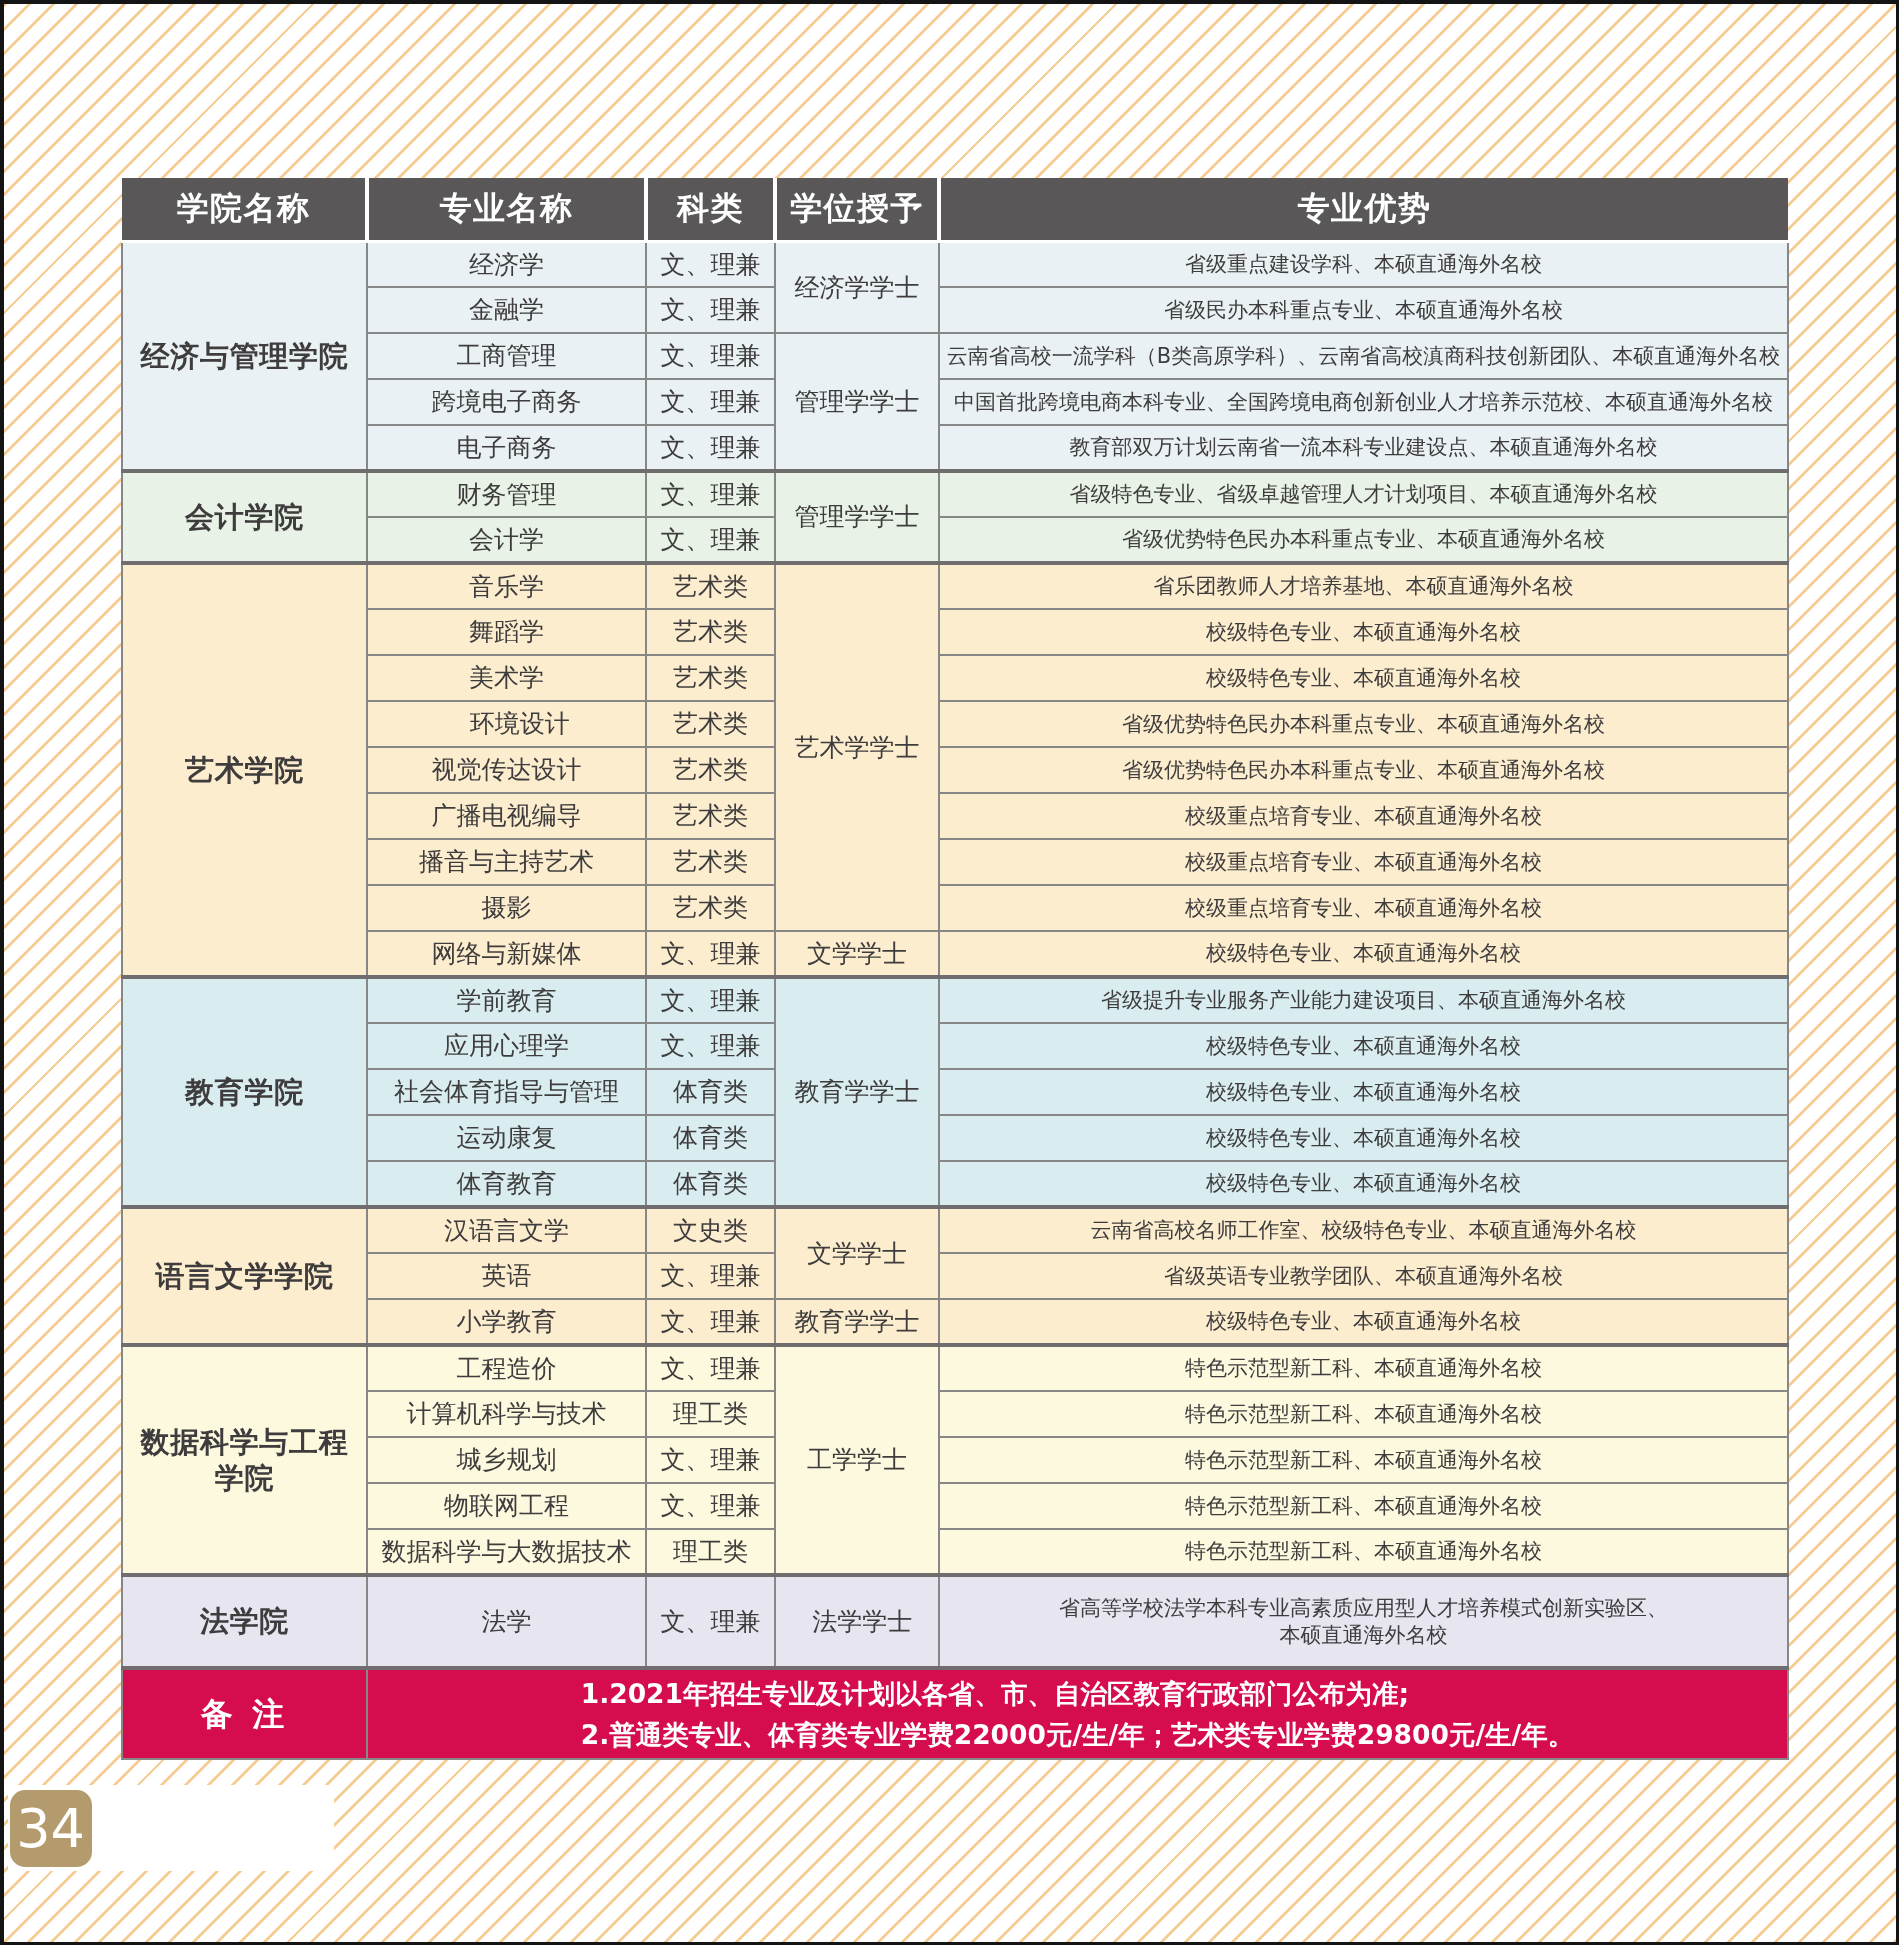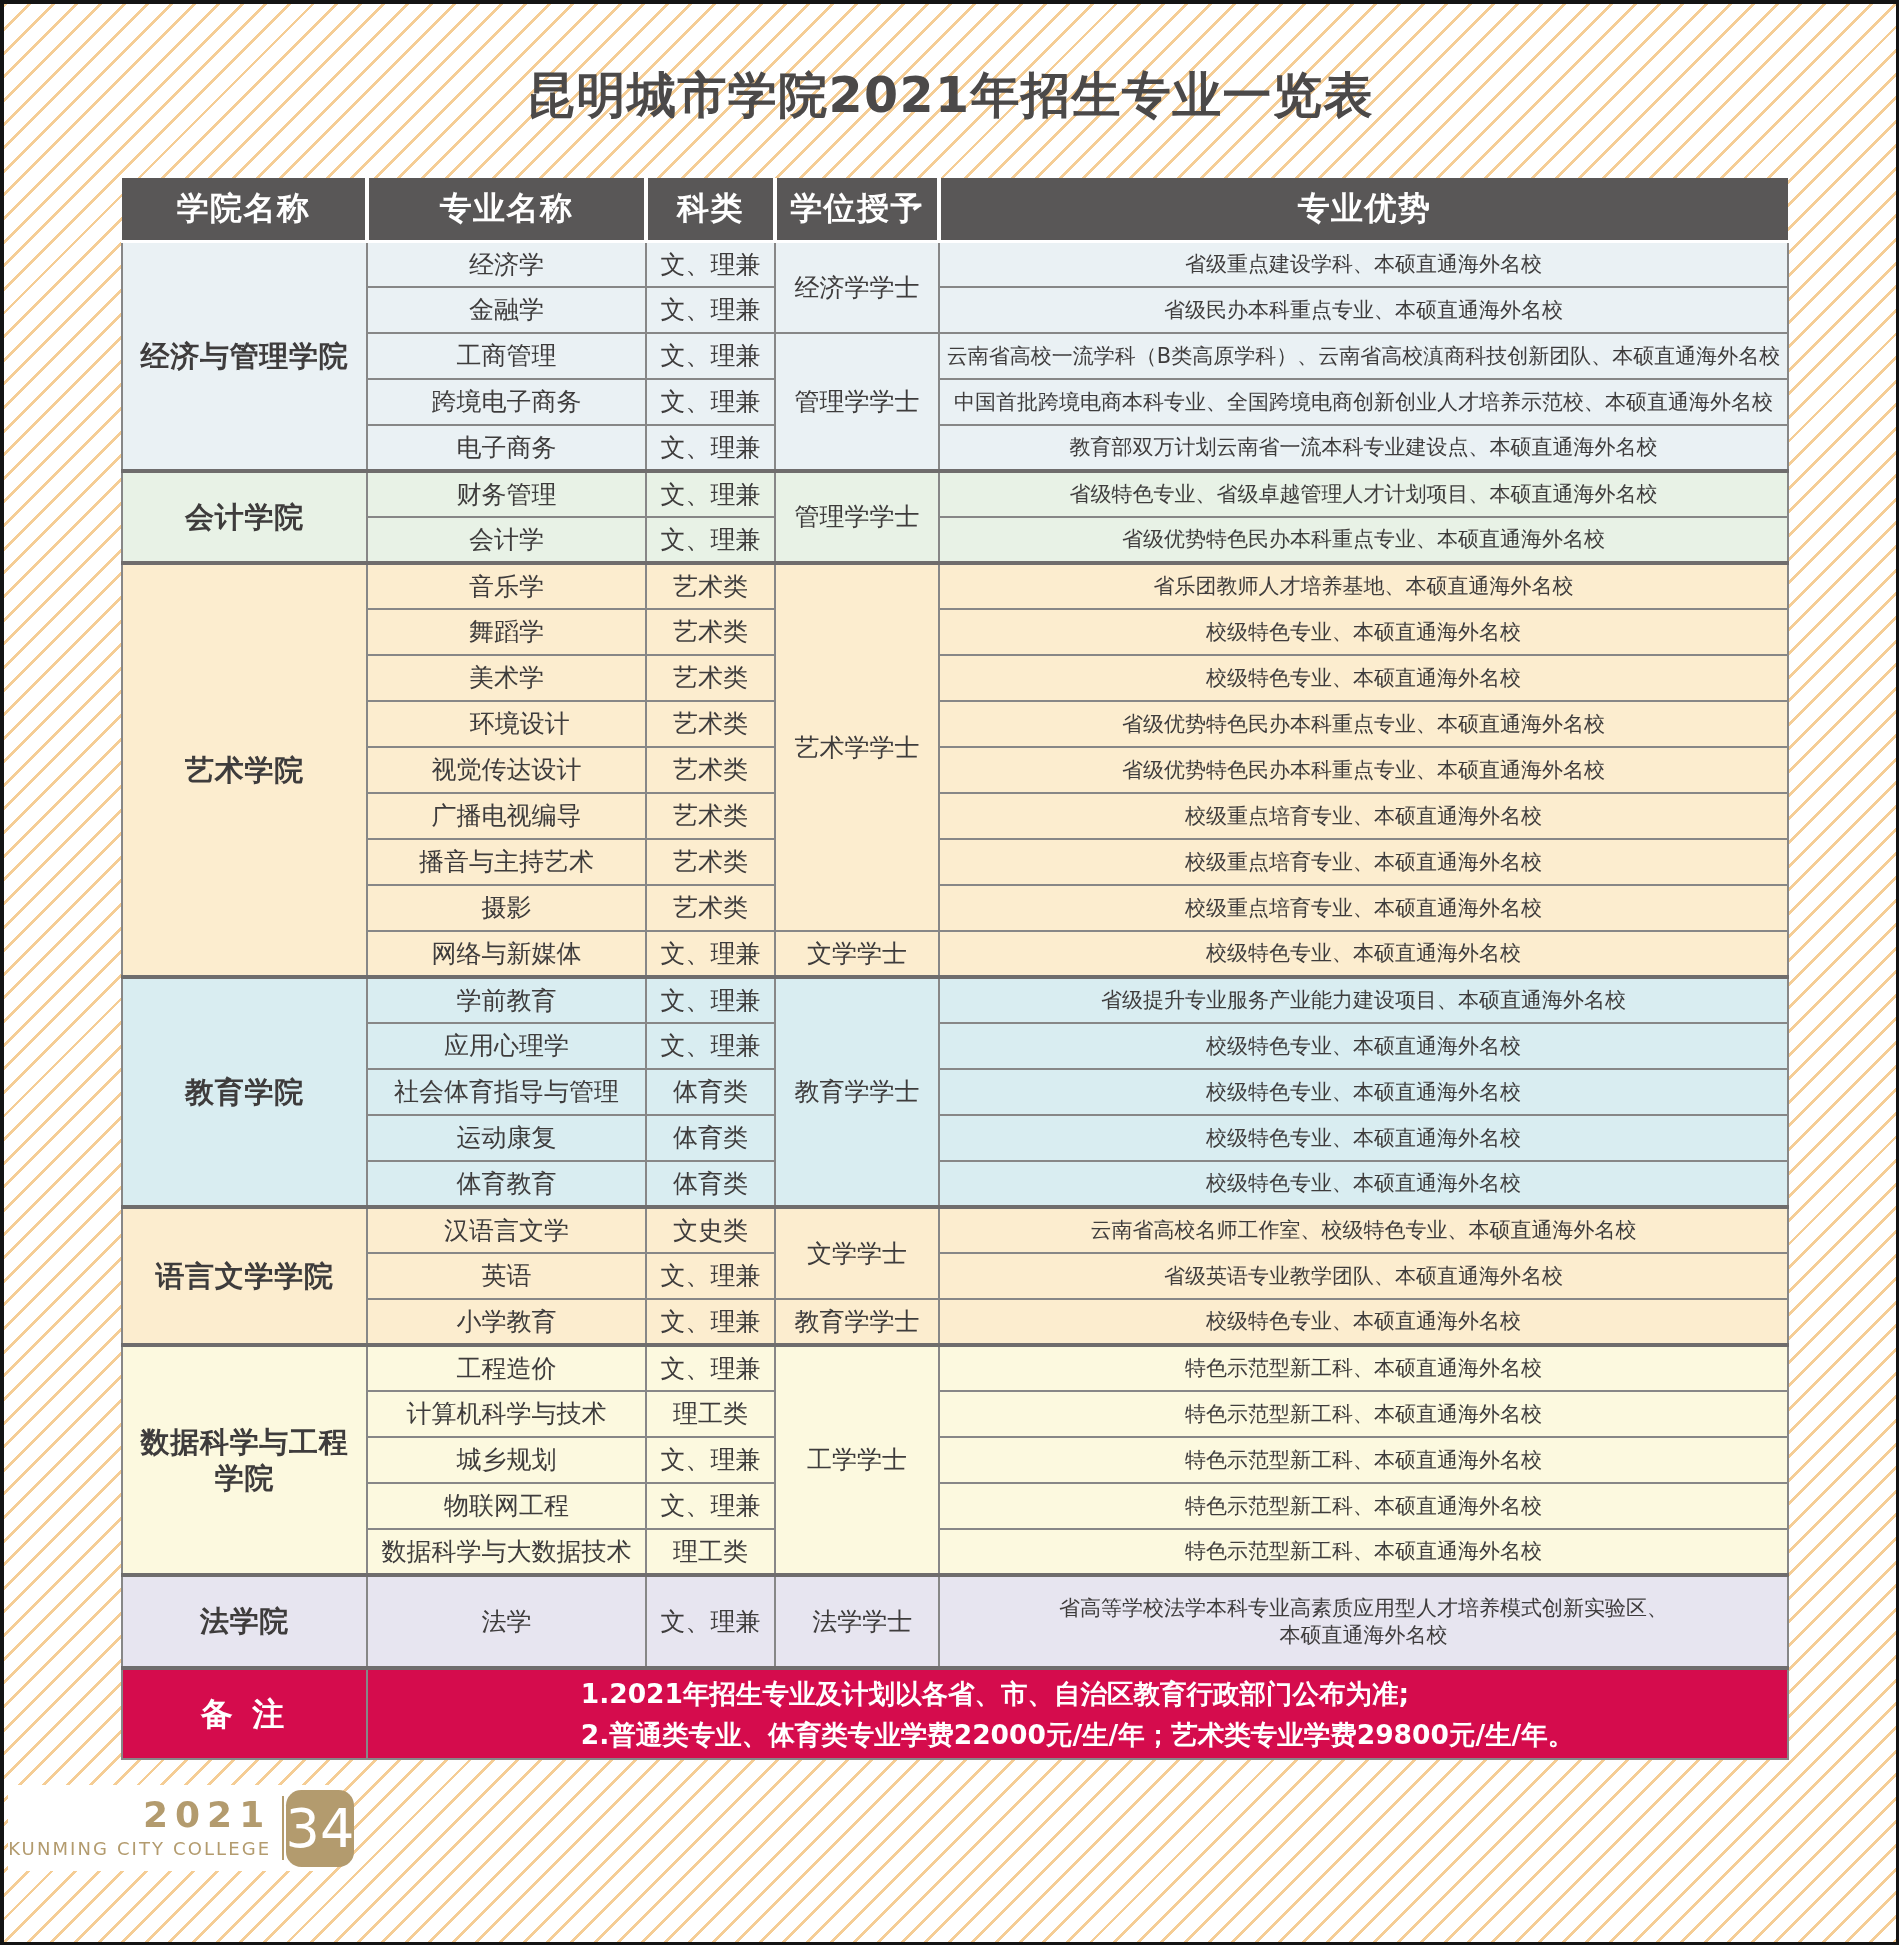--- a/index.html
+++ b/index.html
@@ -144,21 +144,20 @@
     display: flex;
     align-items: center;
     justify-content: center;
   }
 </style>
 </head>
 <body>
 
 <div class="page">
 
-  <div class="page-title">昆明城市学院2021年招生专业一览表</div>
 
   <div class="table-wrap">
     <table>
       <colgroup>
         <col class="c-college">
           <col class="c-major">
           <col class="c-category">
           <col class="c-degree">
           <col class="c-adv">
       </colgroup>
@@ -341,21 +340,17 @@
           </tr>
           <tr class="remark-row">
             <td class="sec-top remark-label" style="background: rgb(213, 12, 77);">备 注</td>
             <td class="sec-top remark-content" colspan="4" style="background: rgb(213, 12, 77);"><div class="remark-lines"><div>1.2021年招生专业及计划以各省、市、自治区教育行政部门公布为准;</div><div>2.普通类专业、体育类专业学费22000元/生/年；艺术类专业学费29800元/生/年。</div></div></td>
           </tr>
         </tbody>
     </table>
   </div>
 
   <div class="footer">
-    <div class="footer-text">
-      <div class="footer-year">2021</div>
-      <div class="footer-college">KUNMING CITY COLLEGE</div>
-    </div>
     <div class="page-badge">34</div>
   </div>
 
 </div>
 
 
 </body></html>

